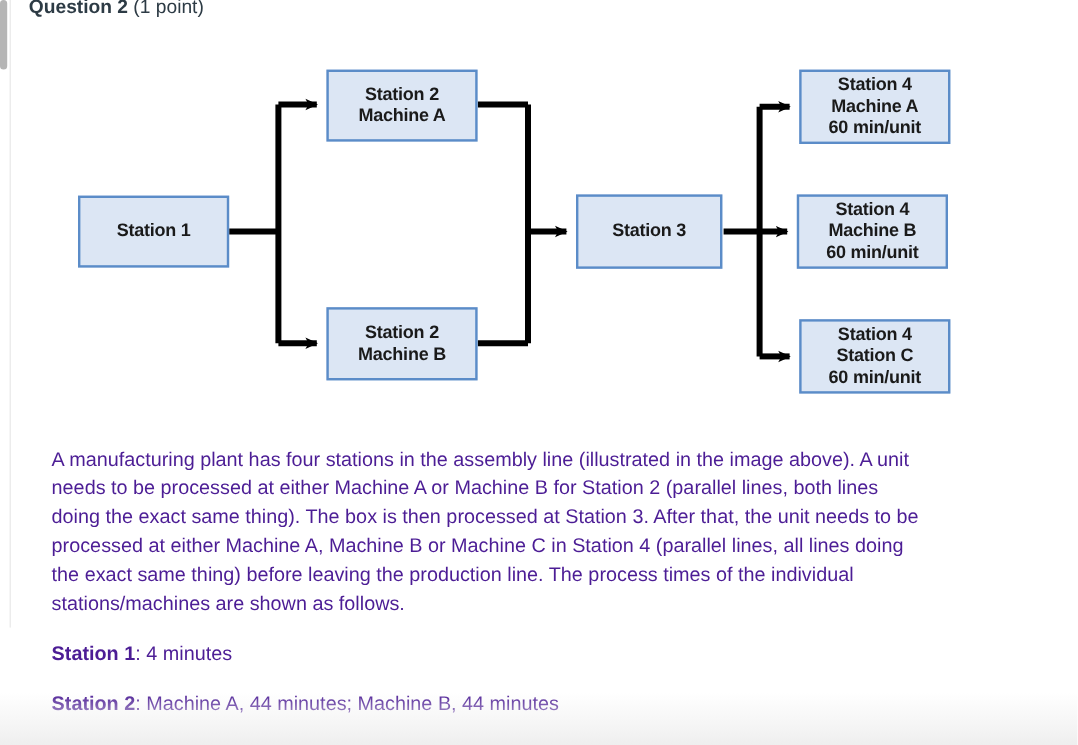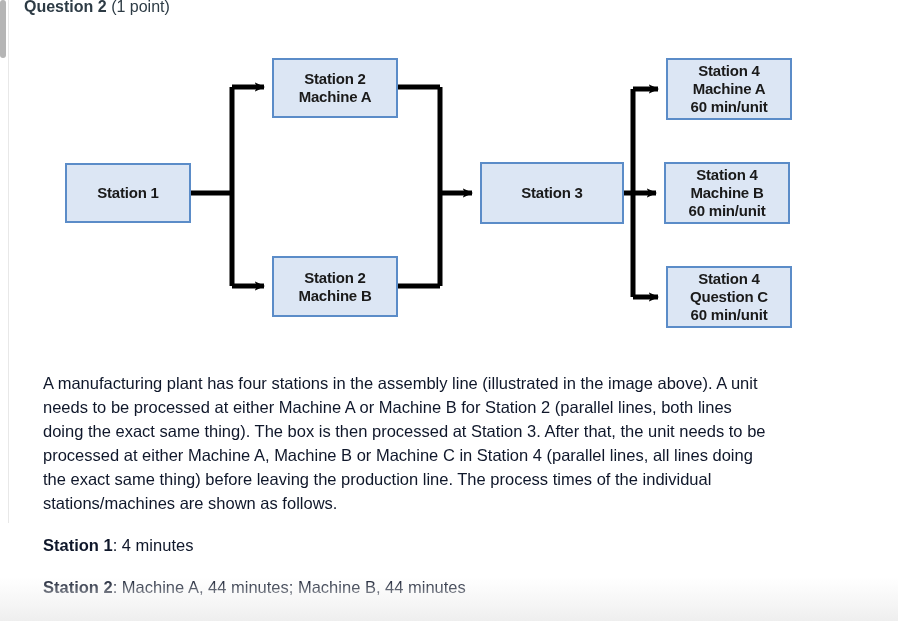--- a/index.html
+++ b/index.html
@@ -86,21 +86,21 @@
 
   
   #body-copy {
     position: absolute;
     left: 43px;
     top: 371px;
     width: 730px;
     font-family: "Liberation Sans", sans-serif;
     font-size: 16.5px;
     line-height: 24px;
-    color: #0f172a;
+    color: #4c1d95;
   }
   #body-copy p { margin: 0; }
   .para-gap { height: 18px; }
   .fact-line { margin: 0; }
   .fact-line b { font-weight: bold; }
 
   #bottom-fade {
     position: absolute;
     left: 0; bottom: 0;
     width: 898px; height: 44px;
@@ -166,39 +166,39 @@
   <div class="node-box" style="left:272px; top:28px; width:126px; height:60px;">
     <span class="ln">Station 2</span>
     <span class="ln">Machine A</span>
   </div>
 
   <div class="node-box" style="left:272px; top:226px; width:126px; height:61px;">
     <span class="ln">Station 2</span>
     <span class="ln">Machine B</span>
   </div>
 
-  <div class="node-box" style="left:480px; top:132px; width:144px; height:62px;">
+  <div class="node-box" style="left:480px; top:132px; width:122px; height:62px;">
     <span class="ln">Station 3</span>
   </div>
 
   <div class="node-box" style="left:666px; top:28px; width:126px; height:62px;">
     <span class="ln">Station 4</span>
     <span class="ln">Machine A</span>
     <span class="ln">60 min/unit</span>
   </div>
 
   <div class="node-box" style="left:664px; top:132px; width:126px; height:62px;">
     <span class="ln">Station 4</span>
     <span class="ln">Machine B</span>
     <span class="ln">60 min/unit</span>
   </div>
 
   <div class="node-box" style="left:666px; top:236px; width:126px; height:62px;">
     <span class="ln">Station 4</span>
-    <span class="ln">Question C</span>
+    <span class="ln">Station C</span>
     <span class="ln">60 min/unit</span>
   </div>
 </div>
 
 <div id="body-copy">
   <p>A manufacturing plant has four stations in the assembly line (illustrated in the image above). A unit needs to be processed at either Machine A or Machine B for Station 2 (parallel lines, both lines doing the exact same thing). The box is then processed at Station 3. After that, the unit needs to be processed at either Machine A, Machine B or Machine C in Station 4 (parallel lines, all lines doing the exact same thing) before leaving the production line. The process times of the individual stations/machines are shown as follows.</p>
   <div class="para-gap"></div>
   <p class="fact-line">
     <b>Station 1</b><span>: 4 minutes</span>
   </p>

